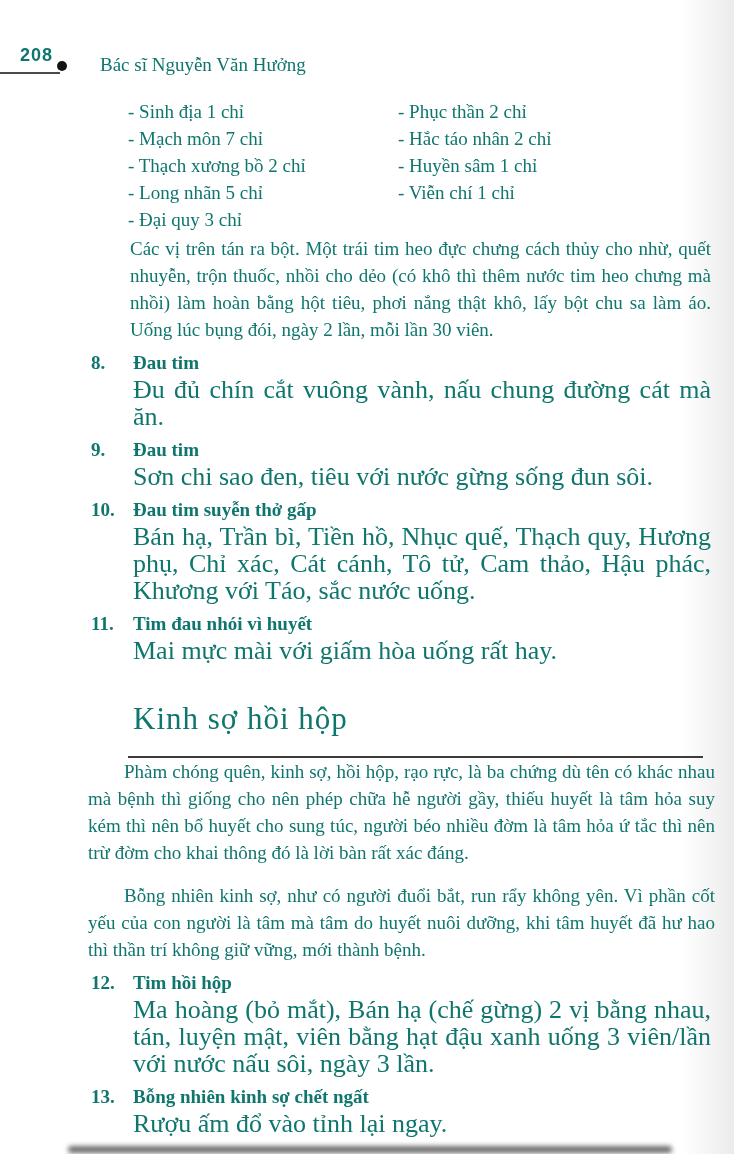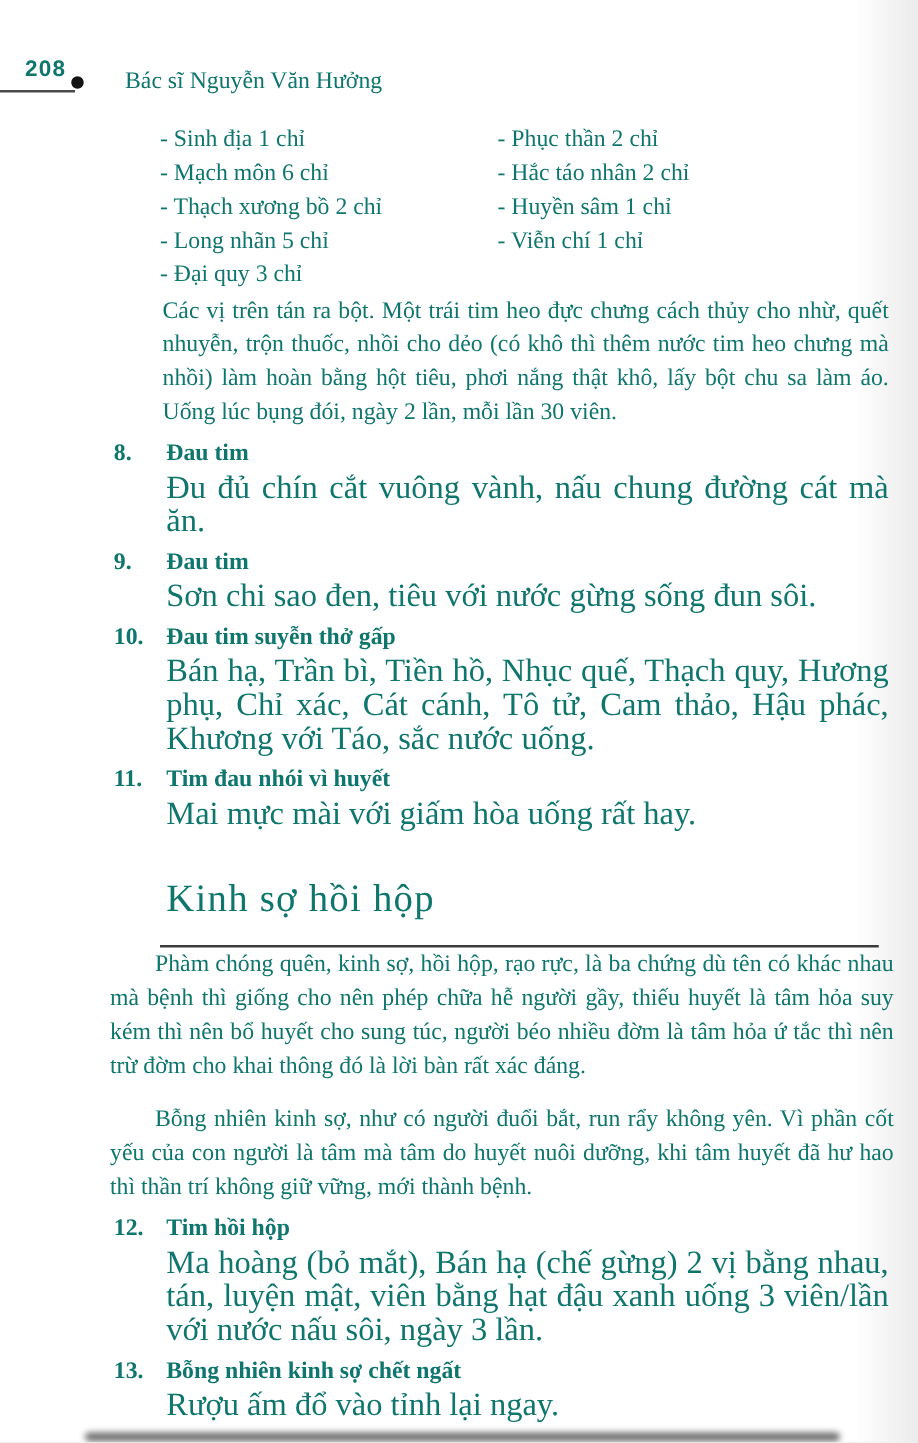--- a/index.html
+++ b/index.html
@@ -85,21 +85,21 @@
     <div class="header-dot"></div>
     <div class="page-number">208</div>
     <div class="running-title">Bác sĩ Nguyễn Văn Hưởng</div>
   </div>
 
   <div class="content">
 
     <div class="ingredients">
       <div class="ing-col-left">
           <div class="ing-item">- Sinh địa 1 chỉ</div>
-          <div class="ing-item">- Mạch môn 6 chỉ</div>
+          <div class="ing-item">- Mạch môn 7 chỉ</div>
           <div class="ing-item">- Thạch xương bồ 2 chỉ</div>
           <div class="ing-item">- Long nhãn 5 chỉ</div>
           <div class="ing-item">- Đại quy 3 chỉ</div>
         </div>
       <div class="ing-col-right">
           <div class="ing-item">- Phục thần 2 chỉ</div>
           <div class="ing-item">- Hắc táo nhân 2 chỉ</div>
           <div class="ing-item">- Huyền sâm 1 chỉ</div>
           <div class="ing-item">- Viễn chí 1 chỉ</div>
         </div>

